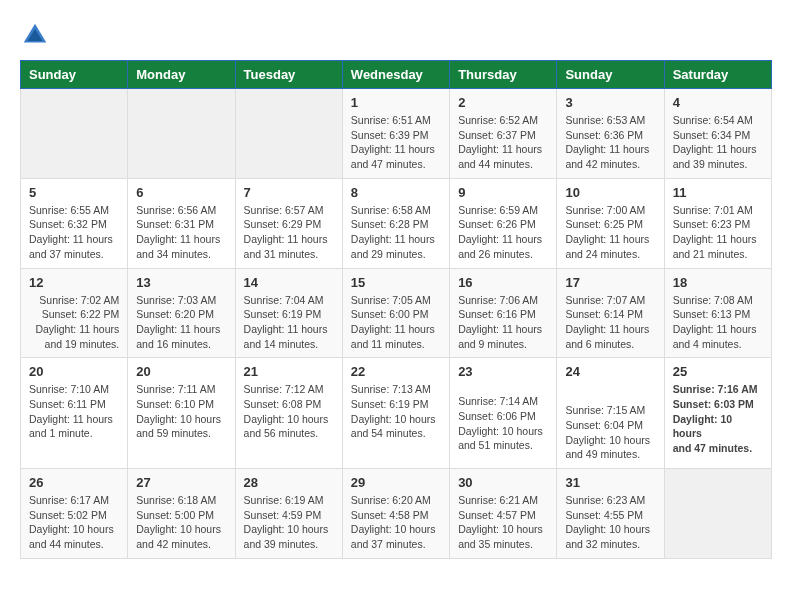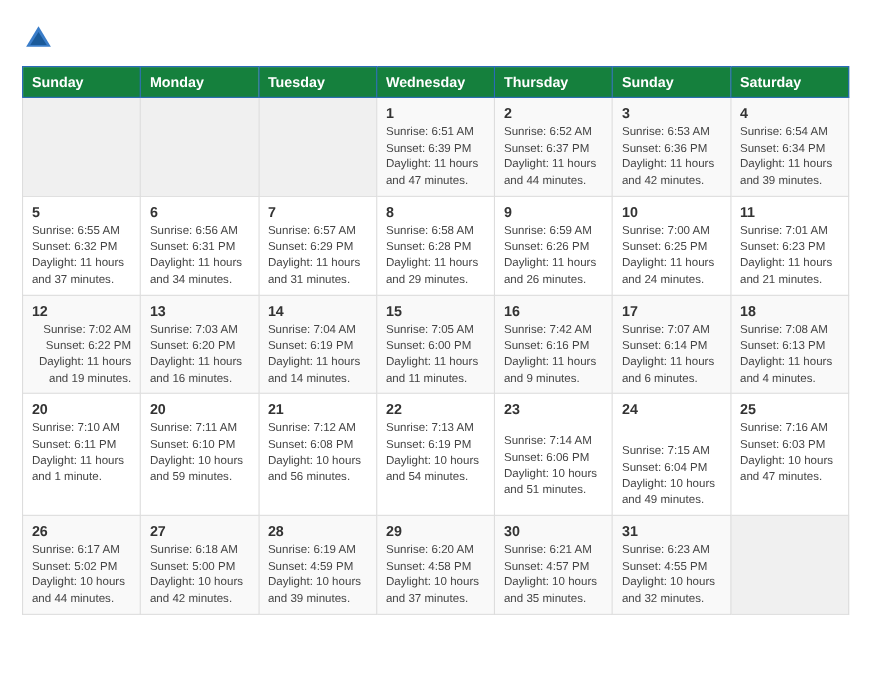--- a/index.html
+++ b/index.html
@@ -239,21 +239,21 @@
         </td>
         <td>
           <span class="day-number">15</span>
           <div class="day-info" style="white-space: pre-line;">Sunrise: 7:05 AM
 Sunset: 6:00 PM
 Daylight: 11 hours
 and 11 minutes.</div>
         </td>
         <td>
           <span class="day-number">16</span>
-          <div class="day-info" style="white-space: pre-line;">Sunrise: 7:42 AM
+          <div class="day-info" style="white-space: pre-line;">Sunrise: 7:06 AM
 Sunset: 6:16 PM
 Daylight: 11 hours
 and 9 minutes.</div>
         </td>
         <td>
           <span class="day-number">17</span>
           <div class="day-info" style="white-space: pre-line;">Sunrise: 7:07 AM
 Sunset: 6:14 PM
 Daylight: 11 hours
 and 6 minutes.</div>
@@ -304,21 +304,21 @@
         </td>
         <td>
           <span class="day-number">24</span>
           <div class="day-info" style="white-space: pre-line; margin-top: 24px;">Sunrise: 7:15 AM
 Sunset: 6:04 PM
 Daylight: 10 hours
 and 49 minutes.</div>
         </td>
         <td>
           <span class="day-number">25</span>
-          <div class="day-info" style="white-space: pre-line;">Sunrise: 7:16 AM
+          <div class="day-info" style="white-space: pre-line; font-weight: bold;">Sunrise: 7:16 AM
 Sunset: 6:03 PM
 Daylight: 10 hours
 and 47 minutes.</div>
         </td>
       </tr>
       <tr>
         <td>
           <span class="day-number">26</span>
           <div class="day-info" style="white-space: pre-line;">Sunrise: 6:17 AM
 Sunset: 5:02 PM

